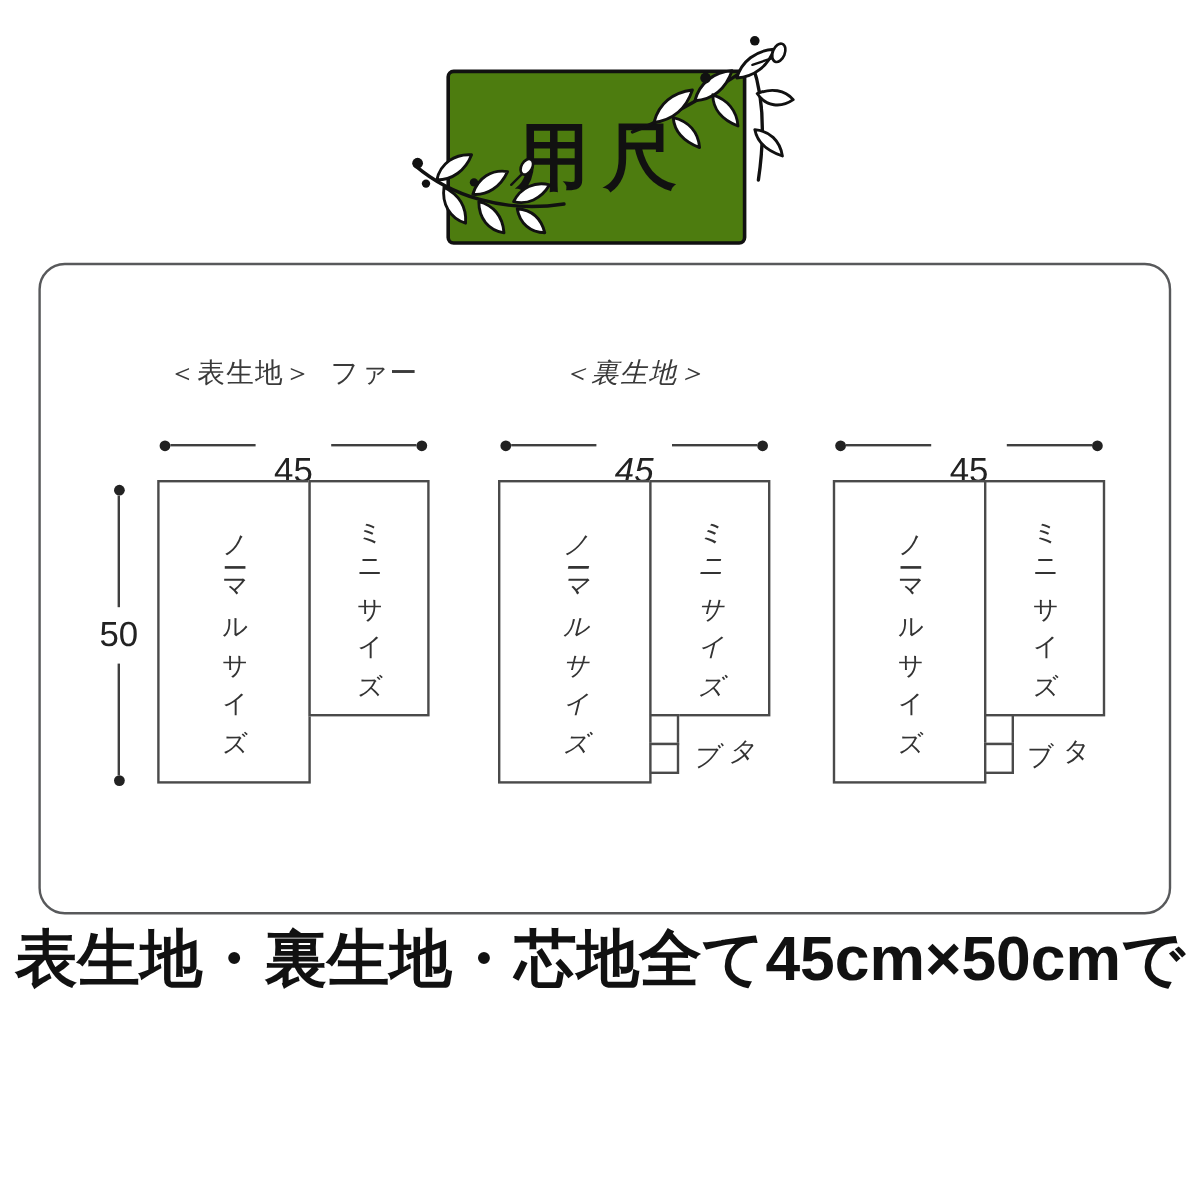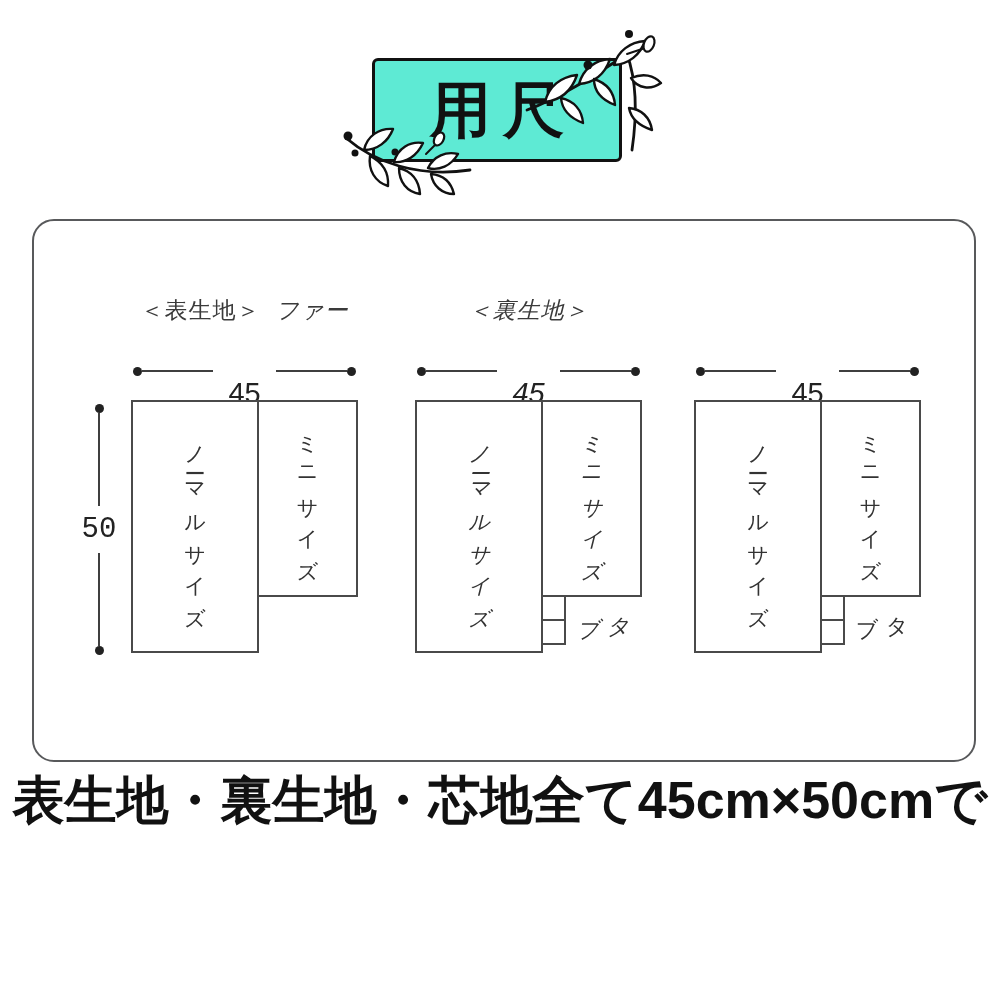--- a/index.html
+++ b/index.html
@@ -1,47 +1,47 @@
 <!DOCTYPE html>
 <html style="--ink: #111111; --line: #3f3f3f; --frame: #58595b; --label: #3a3a3a;"><head>
 <meta charset="utf-8">
 <style>
   * { margin:0; padding:0; box-sizing:border-box; }
   html,body { width:1000px; height:1000px; background:#ffffff; overflow:hidden;
     font-family:"Liberation Sans", sans-serif; color:var(--ink,#111); }
   .stage { position:relative; width:1000px; height:1000px; }
 
   
-  .title-box { position:absolute; left:372px; top:58px; width:250px; height:104px;
+  .title-box { position:absolute; left:372px; top:58px; width:250px; height:146px;
     border:3px solid var(--ink,#141414); border-radius:6px;
-    display:flex; align-items:center; justify-content:center; background:#5eead4; }
+    display:flex; align-items:center; justify-content:center; background:#4d7c0f; }
   .title-text { font-size:61px; font-weight:900; letter-spacing:12px; padding-left:12px;
     color:var(--ink,#141414); line-height:1; }
   .deco { position:absolute; pointer-events:none; }
 
   
   .frame { position:absolute; left:32px; top:219px; width:944px; height:543px;
     border:2px solid var(--frame,#58595b); border-radius:22px; background:#fff; }
 
   
   .panel { position:absolute; top:0; width:227px; height:100%; }
   .panel-label { position:absolute; top:74px; left:-45px; right:-45px; text-align:center;
     font-size:23px; color:var(--label,#3a3a3a); letter-spacing:1px; white-space:nowrap; }
-  .panel-label .note { margin-left:15px;font-style:italic; }
+  .panel-label .note { margin-left:15px; }
 
   .dim-h { position:absolute; top:140px; left:2px; right:2px; height:20px;
     display:flex; align-items:center; }
   .dot { width:9px; height:9px; background:#222; border-radius:50%; flex:none; }
   .seg { flex:1; height:2px; background:var(--line,#3f3f3f); }
   .dim-num { font-size:29px; color:#222; padding:0 15px; line-height:1;margin-top:45px; }
 
   .dim-v { position:absolute; left:-38px; top:183px; width:12px; height:251px;
     display:flex; flex-direction:column; align-items:center; }
   .seg-v { width:2px; flex:1; background:var(--line,#3f3f3f); }
-  .dim-num-v { font-size:29px; color:#222; padding:9px 0; line-height:1;font-family:Liberation Mono, monospace; }
+  .dim-num-v { font-size:29px; color:#222; padding:9px 0; line-height:1; }
 
   .pieces { position:absolute; top:179px; left:0; width:227px; }
   .piece { position:absolute; background:#fff; border:2px solid #4a4a4a; }
   .piece.normal { left:0; top:0; width:128px; height:253px; }
   .piece.mini   { left:126px; top:0; width:101px; height:197px; }
   .piece-label { position:absolute; left:50%; top:50%; transform:translate(-50%,-50%);
     writing-mode:vertical-rl; text-orientation:mixed; white-space:nowrap;
     font-size:21px; letter-spacing:7px; color:#333; }
 
   .tab-group { position:absolute; left:126px; top:195px; width:25px; }

